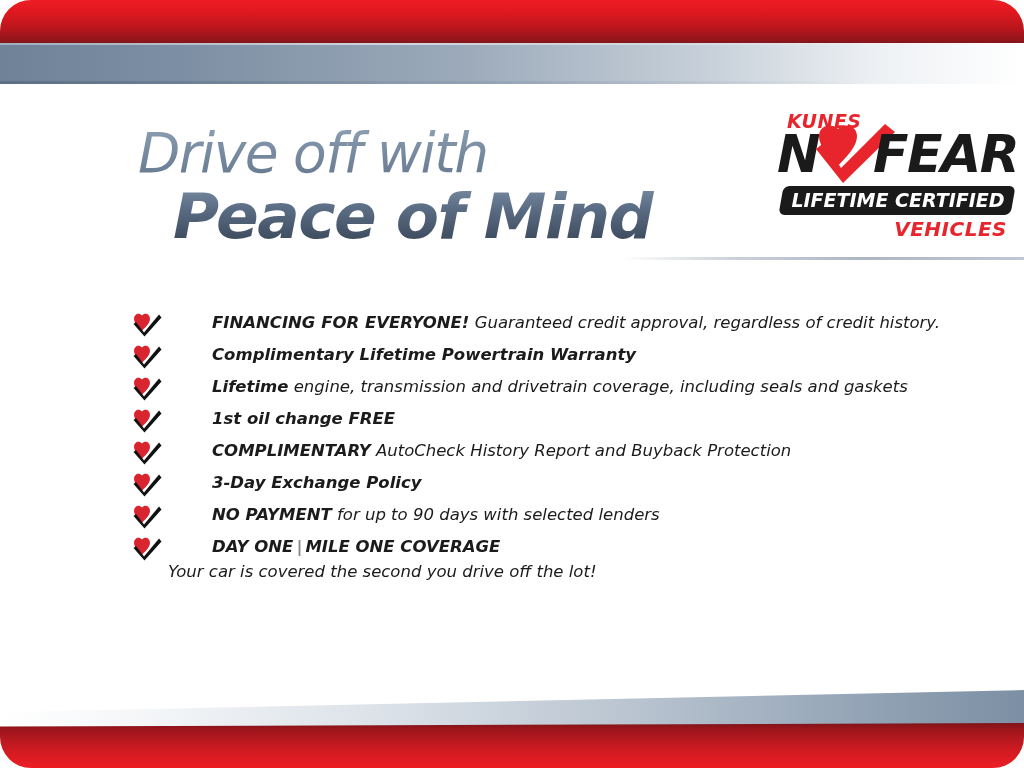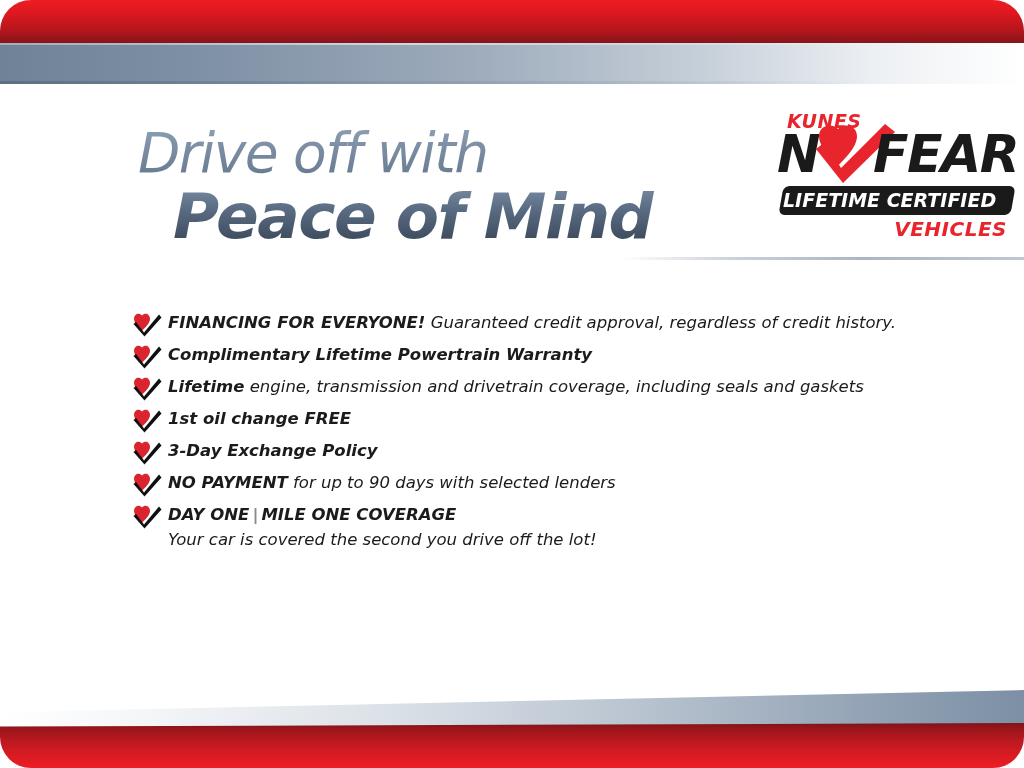--- a/index.html
+++ b/index.html
@@ -206,21 +206,21 @@
     left: 8px;
     top: 78px;
     width: 230px;
     height: 25px;
     font-family: "DejaVu Sans", sans-serif;
     font-weight: 700;
     font-style: italic;
     font-size: 19px;
     line-height: 25px;
     color: #ffffff;
-    text-align: left;
+    text-align: center;
     letter-spacing: 0px;
     white-space: nowrap;
   }
   .logo-vehicles {
     position: absolute;
     right: 8px;
     top: 107px;
     font-family: "DejaVu Sans", sans-serif;
     font-weight: 700;
     font-style: italic;
@@ -253,20 +253,21 @@
     width: 30px;
     height: 24px;
   }
   .benefit-text {
     font-family: "DejaVu Sans", sans-serif;
     font-size: 16.5px;
     line-height: 30px;
     font-style: italic;
     color: #1b1b1b;
     white-space: nowrap;
+    margin-left: 44px;
   }
   .benefit-text .b {
     font-weight: 700;
   }
   .benefit-text .n {
     font-weight: 400;
   }
   .benefit-text .sep {
     font-weight: 700;
     color: #8b8b8b;
@@ -355,20 +356,29 @@
       <span class="bullet-icon">
         <svg viewBox="0 0 30 24" width="30" height="24" xmlns="http://www.w3.org/2000/svg">
           <path d="M2 6 C2 1, 7 -1, 10 2.5 C13 -1, 18 1, 18 6 C18 11, 11 16, 10 18 C9 16, 2 11, 2 6 Z" fill="#d9262e"></path>
           <path d="M4 9 L12 19.5 L27 1.5 L29.5 4.5 L12.5 23.5 L1.5 11 Z" fill="#111111"></path>
         </svg>
       </span>
       <span class="benefit-text"><span class="b">1st oil change FREE</span><span class="n"></span></span>
     </div>
 
 
+    <div class="benefit-row">
+      <span class="bullet-icon">
+        <svg viewBox="0 0 30 24" width="30" height="24" xmlns="http://www.w3.org/2000/svg">
+          <path d="M2 6 C2 1, 7 -1, 10 2.5 C13 -1, 18 1, 18 6 C18 11, 11 16, 10 18 C9 16, 2 11, 2 6 Z" fill="#d9262e"></path>
+          <path d="M4 9 L12 19.5 L27 1.5 L29.5 4.5 L12.5 23.5 L1.5 11 Z" fill="#111111"></path>
+        </svg>
+      </span>
+      <span class="benefit-text"><span class="b">COMPLIMENTARY</span><span class="n"> AutoCheck History Report and Buyback Protection</span></span>
+    </div>
 
     <div class="benefit-row">
       <span class="bullet-icon">
         <svg viewBox="0 0 30 24" width="30" height="24" xmlns="http://www.w3.org/2000/svg">
           <path d="M2 6 C2 1, 7 -1, 10 2.5 C13 -1, 18 1, 18 6 C18 11, 11 16, 10 18 C9 16, 2 11, 2 6 Z" fill="#d9262e"></path>
           <path d="M4 9 L12 19.5 L27 1.5 L29.5 4.5 L12.5 23.5 L1.5 11 Z" fill="#111111"></path>
         </svg>
       </span>
       <span class="benefit-text"><span class="b">3-Day Exchange Policy</span><span class="n"></span></span>
     </div>

